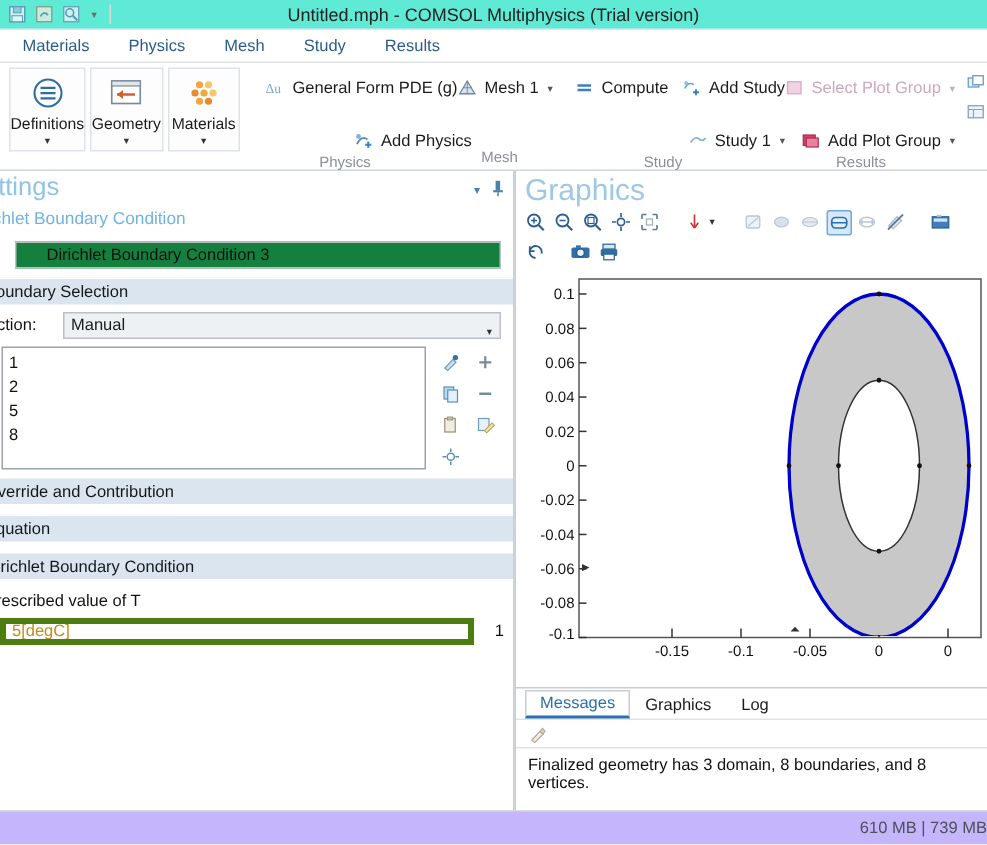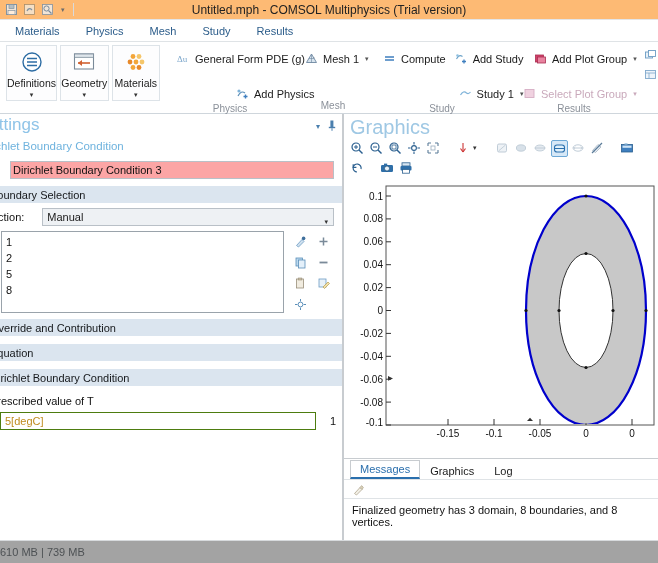--- a/index.html
+++ b/index.html
@@ -11,21 +11,21 @@
     font-family: "Liberation Sans", sans-serif;
     font-size: 11px;
     color: #1a1a1a;
     background: #ffffff;
   }
   #app { position: relative; width: 658px; height: 563px; }
 
   
   .titlebar {
     position: absolute; left: 0; top: 0; width: 658px; height: 20px;
-    background: #fdba74;
+    background: #5eead4;
     border-bottom: 1px solid #e3e5e7;
   }
   .qat { position: absolute; left: 4px; top: 2px; display: flex; gap: 3px; align-items: center; }
   .qat-ic {
     width: 15px; height: 15px;
     display: flex; align-items: center; justify-content: center;
     opacity: .75;
   }
   .qat-ic svg { display: block; }
   .qat-caret { font-size: 7px; color: #6b6b6b; padding: 0 3px; }
@@ -99,22 +99,22 @@
   }
   .panel-ctrls { position: absolute; right: 6px; top: 6px; display: flex; gap: 8px; align-items: center; }
   .panel-ctrls .pc { font-size: 8px; color: #4a7fae; }
   .sub-title {
     font-size: 11.5px; color: #6fb3de; padding-left: 0; height: 17px;
   }
   .sub-title span { position: relative; left: -22px; }
 
   .field-row { padding: 4px 8px 6px 10px; }
   .txtin {
-    width: 100%; height: 18px; border: 1px solid #b9c0c7; background: #fca5a5;
-    font-size: 11px; color: #111; padding: 0 2px; line-height: 16px;
+    width: 100%; height: 18px; border: 1px solid #b9c0c7; background: #15803d;
+    font-size: 11px; color: #111; padding: 0 20px; line-height: 16px;
     font-family: "Liberation Sans", sans-serif;
   }
   .sec-header {
     background: #dbe5ef; height: 18px; line-height: 18px;
     font-size: 11px; color: #15181b; padding-left: 0;
     border-top: 1px solid #ffffff;
   }
   .sec-header span { position: relative; left: -10px; }
 
   .sel-row { display: flex; align-items: center; padding: 5px 8px 3px 10px; gap: 6px; }
@@ -134,21 +134,21 @@
   }
   .listbox .li { font-size: 11px; line-height: 16px; color: #111; }
   .listbtns { display: grid; grid-template-columns: 22px 22px; grid-auto-rows: 20px; gap: 1px; }
   .lbtn { display:flex; align-items:center; justify-content:center; width: 22px; height: 20px; }
 
   .plain-label { font-size: 11px; color: #111; height: 17px; line-height: 17px; }
   .plain-label span { position: relative; left: -10px; }
 
   .val-row { display: flex; align-items: center; padding: 2px 6px 2px 10px; gap: 6px; }
   .val-in {
-    flex: 1; height: 18px; border: 1px solid #4d7c0f; background: #fff;
+    flex: 1; height: 18px; border: 4px solid #4d7c0f; background: #fff;
     font-size: 11px; padding: 0 4px; line-height: 16px; color: #c08b1e;
     margin-left: -10px;
   }
   .val-unit { font-size: 11px; color: #111; width: 14px; text-align: right; }
 
   
   .graphics {
     position: absolute; left: 344px; top: 114px; width: 314px; height: 340px;
     background: #ffffff;
   }
@@ -161,37 +161,37 @@
   .gt-caret { font-size: 7px; color: #333; padding-right: 4px; }
 
   .plot-wrap { position: relative; margin: 2px 0 0 0; width: 294px; height: 272px; }
   .plot-svg { display: block; }
 
   
   .msgpanel {
     position: absolute; left: 344px; top: 458px; width: 314px; height: 82px;
     background: #ffffff; border-top: 1px solid #c8ccd0;
   }
-  .msg-tabs { display: flex; height: 20px; align-items: flex-end; padding-left: 6px; gap: 0; }
+  .msg-tabs { display: flex; height: 20px; align-items: center; padding-left: 6px; gap: 0; }
   .msg-tab {
     font-size: 11px; padding: 2px 9px 2px 9px; color: #1b1b1b;
     border: 1px solid transparent; border-bottom: none;
   }
   .msg-tab.active {
     color: #2a6fad; border-color: #c8ccd0; background: #ffffff;
     border-bottom: 2px solid #2a6fad;
   }
   .msg-toolbar { height: 20px; border-top: 1px solid #dfe3e6; border-bottom: 1px solid #dfe3e6; padding-left: 6px; display:flex; align-items:center; }
   .msg-body { padding: 5px 8px; font-size: 11px; color: #111; }
 
   
   .statusbar {
     position: absolute; left: 0; top: 540px; width: 658px; height: 23px;
-    background: #a3a3a3; border-top: 1px solid #d7dadd;
-    display: flex; align-items: center; justify-content: flex-start;
+    background: #c4b5fd; border-top: 1px solid #d7dadd;
+    display: flex; align-items: center; justify-content: flex-end;
   }
   .status-mem { font-size: 11px; color: #4d5154; }
 
   .vsplit {
     position: absolute; left: 343px; top: 114px; width: 1px; height: 426px;
     background: #c8ccd0;
   }
 </style>
 </head>
 <body>
@@ -371,37 +371,37 @@
         </div>
       </div>
       <div class="rgroup-label">Study</div>
     </div>
 
     <div class="rgroup-div"></div>
 
     <div class="rgroup" style="width:124px">
       <div class="rgroup-body">
         <div class="rrows">
+          <div class="rrow disabled">
+            <div class="ri">
+              <svg width="13" height="13" viewBox="0 0 13 13">
+                <rect x="2" y="2.5" width="9" height="8" fill="#f0d2e0" stroke="#d6aec4" stroke-width=".9"></rect>
+              </svg>
+            </div>
+            <div class="rl">Select Plot Group</div>
+            <div class="rcaret">▾</div>
+          </div>
           <div class="rrow">
             <div class="ri">
               <svg width="13" height="13" viewBox="0 0 13 13">
                 <rect x="1.5" y="3" width="8" height="7" fill="#d4406a" stroke="#a82d50" stroke-width=".8"></rect>
                 <rect x="3.5" y="5" width="8" height="6" fill="#e8829f" stroke="#a82d50" stroke-width=".8"></rect>
               </svg>
             </div>
             <div class="rl">Add Plot Group</div>
-            <div class="rcaret">▾</div>
-          </div>
-          <div class="rrow disabled">
-            <div class="ri">
-              <svg width="13" height="13" viewBox="0 0 13 13">
-                <rect x="2" y="2.5" width="9" height="8" fill="#f0d2e0" stroke="#d6aec4" stroke-width=".9"></rect>
-              </svg>
-            </div>
-            <div class="rl">Select Plot Group</div>
             <div class="rcaret">▾</div>
           </div>
         </div>
       </div>
       <div class="rgroup-label">Results</div>
     </div>
 
     <div class="rgroup-div"></div>
 
     <div class="rgroup" style="width:28px">

